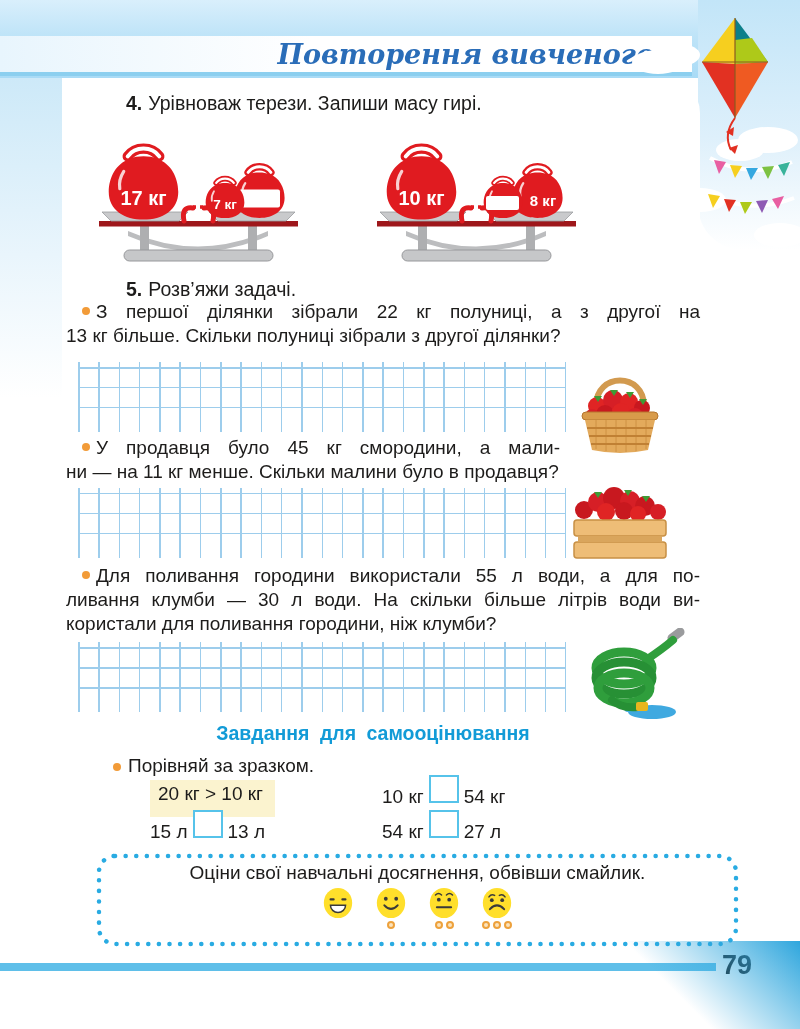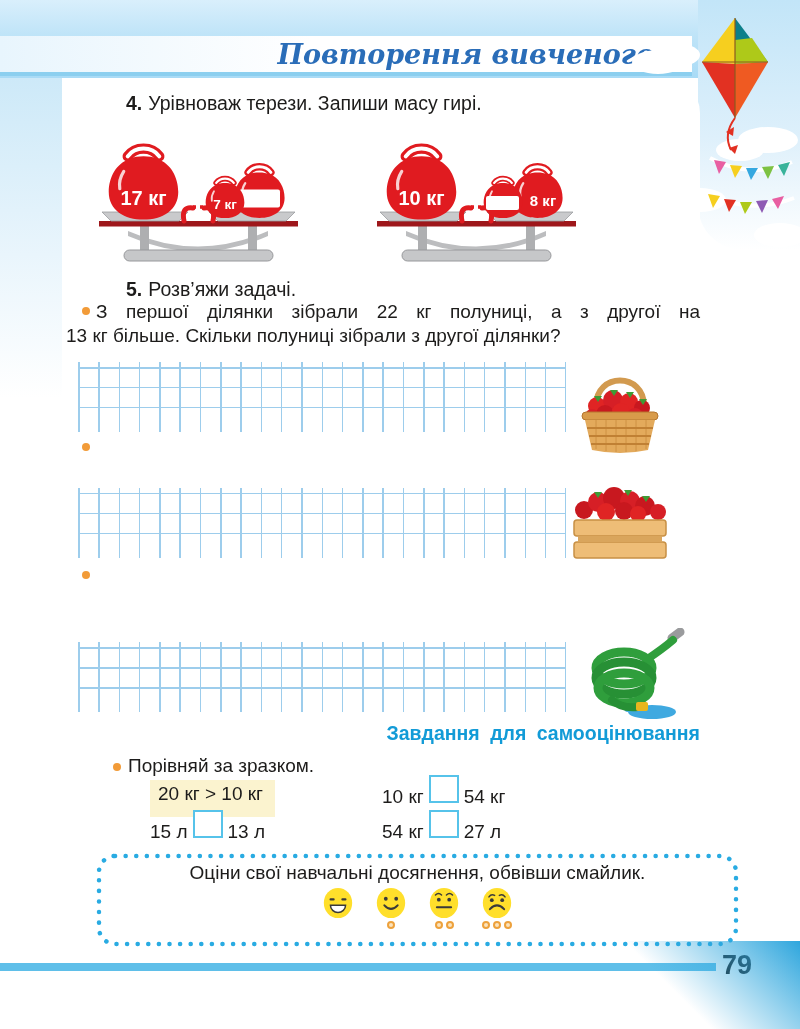--- a/index.html
+++ b/index.html
@@ -36,21 +36,21 @@
   .bullet { position:absolute; width:8px; height:8px; border-radius:50%;
     background:#f29b38; }
   
   .grid { position:absolute; left:78px; width:488px; height:70px; }
   .grid::before { content:""; position:absolute; inset:0;
     background-image:repeating-linear-gradient(90deg,#9dcdec 0 1.5px,transparent 1.5px 20.3px); }
   .grid::after { content:""; position:absolute; left:0; right:0; top:5px; bottom:5px;
     background-image:repeating-linear-gradient(180deg,#9dcdec 0 1.5px,transparent 1.5px 20px); }
   .art { position:absolute; }
   
-  .sa-heading { position:absolute; left:66px; top:722px; width:634px; text-align:right;
+  .sa-heading { position:absolute; left:56px; top:722px; width:634px; text-align:center;
     font-weight:bold; font-size:19.5px; color:#129bd7; word-spacing:5px; }
   .example-chip { position:absolute; left:150px; top:780px; background:#fbf3cf;
     padding:3px 12px 12px 8px; }
   .pair { position:absolute; display:flex; align-items:center; }
   .ans-box { display:inline-block; width:30px; height:28px; background:#fff;
     border:2px solid #56c3ea; margin:0 5px; position:relative; top:-8px; }
   
   .dot-box { position:absolute; left:95px; top:852px; width:645px; height:96px; }
   .dot-box svg.frame { position:absolute; inset:0; }
   .dot-prompt { position:absolute; left:0; top:10px; width:100%; text-align:center; }
@@ -188,40 +188,49 @@
         <circle cx="20" cy="52" r="7" fill="#d61f26"></circle>
       <path d="M22,32 l4,6 4,-6 z M38,26 l4,6 4,-6 z M54,28 l4,6 4,-6 z M67,35 l4,6 4,-6 z" fill="#3f9b35"></path>
     </g>
     <rect x="10" y="48" width="76" height="8" rx="4" fill="#d89b4a" stroke="#b5762f" stroke-width="1"></rect>
     <path d="M13,56 L83,56 L76,86 Q48,92 20,86 Z" fill="#e3aa5c"></path>
     <path d="M15,64 H81 M17,72 H79 M19,80 H77" stroke="#c08034" stroke-width="2"></path>
     <path d="M24,56 V85 M34,56 V87 M44,56 V88 M54,56 V88 M64,56 V87 M74,56 V85" stroke="#c08034" stroke-width="1" opacity="0.6"></path>
   </svg>
 
   <span class="bullet" style="left:82px;top:443px"></span>
+  <div class="pblock" style="top:436px;width:494px">
+    <div class="pline just indent">У продавця було 45 кг смородини, а мали-</div>
+    <div class="pline">ни — на 11 кг менше. Скільки малини було в продавця?</div>
+  </div>
   <div class="grid" style="top:488px"></div>
   <svg class="art" style="left:572px;top:484px" width="96" height="78" viewBox="0 0 96 78">
     <g>
       <circle cx="12" cy="26" r="9" fill="#c8181f"></circle>
         <circle cx="26" cy="18" r="10" fill="#d61f26"></circle>
       <circle cx="42" cy="14" r="11" fill="#c8181f"></circle>
         <circle cx="58" cy="17" r="10" fill="#d61f26"></circle>
       <circle cx="73" cy="22" r="10" fill="#c8181f"></circle>
         <circle cx="86" cy="28" r="8" fill="#d61f26"></circle>
       <circle cx="34" cy="28" r="9" fill="#e02424"></circle>
         <circle cx="52" cy="27" r="9" fill="#c8181f"></circle>
       <circle cx="66" cy="30" r="8" fill="#e02424"></circle>
       <path d="M22,8 l4,6 4,-6 z M52,6 l4,6 4,-6 z M70,12 l4,6 4,-6 z" fill="#3f9b35"></path>
     </g>
     <rect x="2" y="36" width="92" height="16" rx="3" fill="#eebd77" stroke="#c89045" stroke-width="1.5"></rect>
     <rect x="2" y="58" width="92" height="16" rx="3" fill="#eebd77" stroke="#c89045" stroke-width="1.5"></rect>
     <rect x="6" y="52" width="84" height="6" fill="#d9a55c"></rect>
   </svg>
 
   <span class="bullet" style="left:82px;top:571px"></span>
+  <div class="pblock" style="top:564px">
+    <div class="pline just indent">Для поливання городини використали 55 л води, а для по-</div>
+    <div class="pline just">ливання клумби — 30 л води. На скільки більше літрів води ви-</div>
+    <div class="pline">користали для поливання городини, ніж клумби?</div>
+  </div>
   <div class="grid" style="top:642px"></div>
   <svg class="art" style="left:582px;top:628px" width="106" height="92" viewBox="0 0 106 92">
     <ellipse cx="70" cy="84" rx="24" ry="7" fill="#3fa9e0"></ellipse>
     <circle cx="46" cy="80" r="4" fill="#3fa9e0"></circle>
     <path d="M90,10 L98,4" stroke="#9a9b9d" stroke-width="9" stroke-linecap="round"></path>
     <path d="M64,32 C76,24 84,18 91,12" stroke="#2f9e3c" stroke-width="8" fill="none" stroke-linecap="round"></path>
     <ellipse cx="42" cy="40" rx="28" ry="16" stroke="#2f9e3c" stroke-width="9" fill="none"></ellipse>
     <ellipse cx="42" cy="50" rx="28" ry="16" stroke="#279035" stroke-width="9" fill="none"></ellipse>
     <ellipse cx="42" cy="60" rx="26" ry="15" stroke="#2f9e3c" stroke-width="9" fill="none"></ellipse>
     <path d="M30,72 C36,78 46,80 56,79" stroke="#279035" stroke-width="8" fill="none" stroke-linecap="round"></path>

